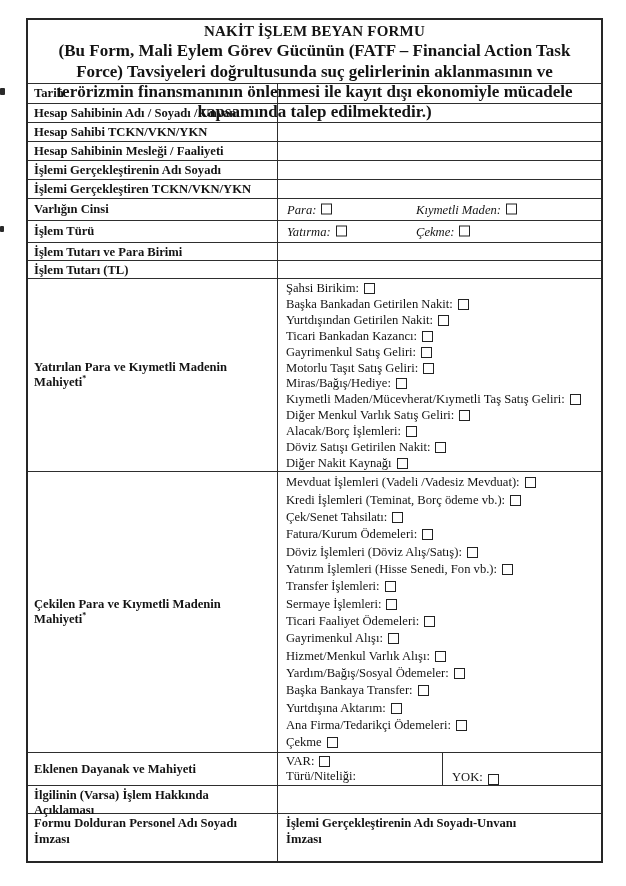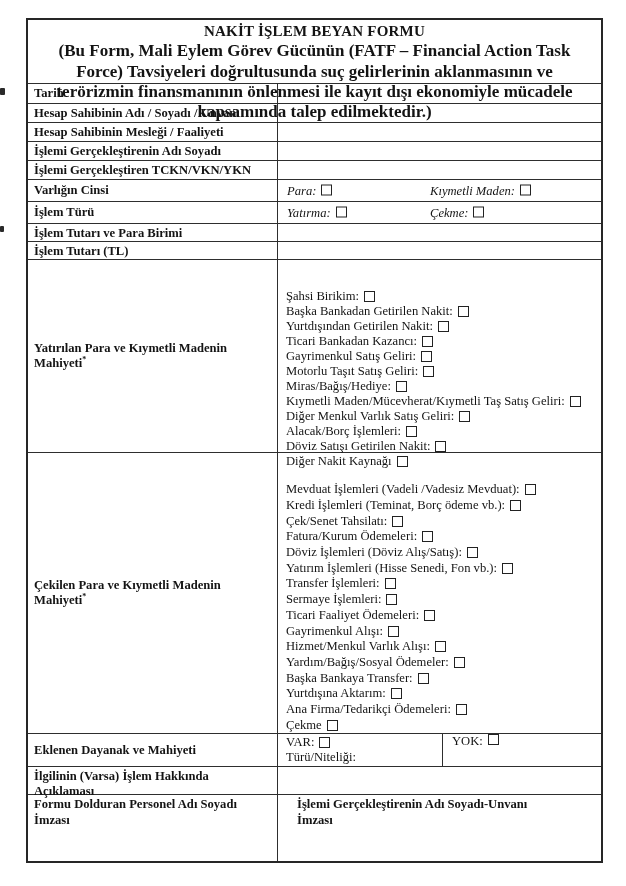--- a/index.html
+++ b/index.html
@@ -17,45 +17,45 @@
   .hdr{
     border-bottom:1.7px solid #2e2e2e;box-sizing:border-box;
     height:64px;text-align:center;padding:3px 8px 0;flex:0 0 auto;
   }
   .title{font-weight:bold;font-size:15px;letter-spacing:.2px;line-height:1.15;}
   .subtitle{font-weight:bold;font-size:17px;line-height:1.2;margin-top:1px;}
   .row{
     display:flex;border-bottom:1.7px solid #2e2e2e;box-sizing:border-box;
     flex:0 0 auto;
   }
-  .row.last{border-bottom:none;flex:1 1 auto;gap:11px;}
+  .row.last{border-bottom:none;flex:1 1 auto;}
   .lc{
     width:250px;flex:0 0 250px;border-right:1.7px solid #2e2e2e;box-sizing:border-box;
     font-weight:bold;font-size:12.6px;line-height:1.18;padding:2px 6px 0 6px;
   }
   .lc.center{display:flex;align-items:center;padding-top:0;}
   .vc{flex:1 1 auto;position:relative;font-size:12.6px;box-sizing:border-box;}
   .h20{height:20px;} .h19{height:19px;gap:40px;} .h22{height:22px;} .h18{height:18px;}
   .h193{height:193px;} .h281{height:281px;} .h33{height:33px;} .h28{height:28px;}
   .ckbox{
     display:inline-block;width:9px;height:9px;border:1.4px solid #222;
     margin-left:5px;vertical-align:-1px;background:#fff;flex:0 0 auto;
   }
   .opt{position:absolute;top:50%;transform:translateY(-50%);white-space:nowrap;font-style:italic;}
-  .opt.o1{left:9px;} .opt.o2{left:152px;}
-  .list{padding:2px 0 0 8px;display:flex;flex-direction:column;margin-top:27px;}
+  .opt.o1{left:9px;} .opt.o2{left:138px;}
+  .list{padding:2px 0 0 8px;display:flex;flex-direction:column;}
   .ck-line{display:flex;align-items:center;white-space:nowrap;font-size:12.6px;}
   .list-y .ck-line{height:15.85px;}
   .list-c .ck-line{height:17.35px;}
   .dy-var{
     width:165px;flex:0 0 165px;border-right:1.7px solid #2e2e2e;box-sizing:border-box;
     padding:1px 0 0 8px;line-height:1.22;
   }
   .dy-var .ln{display:flex;align-items:center;height:15px;}
-  .dy-yok{flex:1 1 auto;display:flex;align-items:flex-start;padding-left:9px;}
+  .dy-yok{flex:1 1 auto;display:flex;align-items:flex-end;padding-left:9px;}
   .vc.split{display:flex;}
   .sig{font-weight:bold;font-size:12.6px;line-height:1.25;padding:2px 6px 0 8px;}
   .blk{display:block;}
   sup{font-size:8px;}
 </style>
 </head>
 <body>
 
 <div class="speck" style="left:0;top:88px;width:5px;height:7px;"></div>
 <div class="speck" style="left:0;top:226px;width:4px;height:6px;"></div>
@@ -70,20 +70,24 @@
   <div class="row h20">
     <div class="lc">Tarih</div>
     <div class="vc"></div>
   </div>
 
   <div class="row h19">
     <div class="lc">Hesap Sahibinin Adı / Soyadı / Unvanı</div>
     <div class="vc"></div>
   </div>
 
+  <div class="row h19">
+    <div class="lc">Hesap Sahibi TCKN/VKN/YKN</div>
+    <div class="vc"></div>
+  </div>
 
   <div class="row h19">
     <div class="lc">Hesap Sahibinin Mesleği / Faaliyeti</div>
     <div class="vc"></div>
   </div>
 
   <div class="row h19">
     <div class="lc">İşlemi Gerçekleştirenin Adı Soyadı</div>
     <div class="vc"></div>
   </div>

